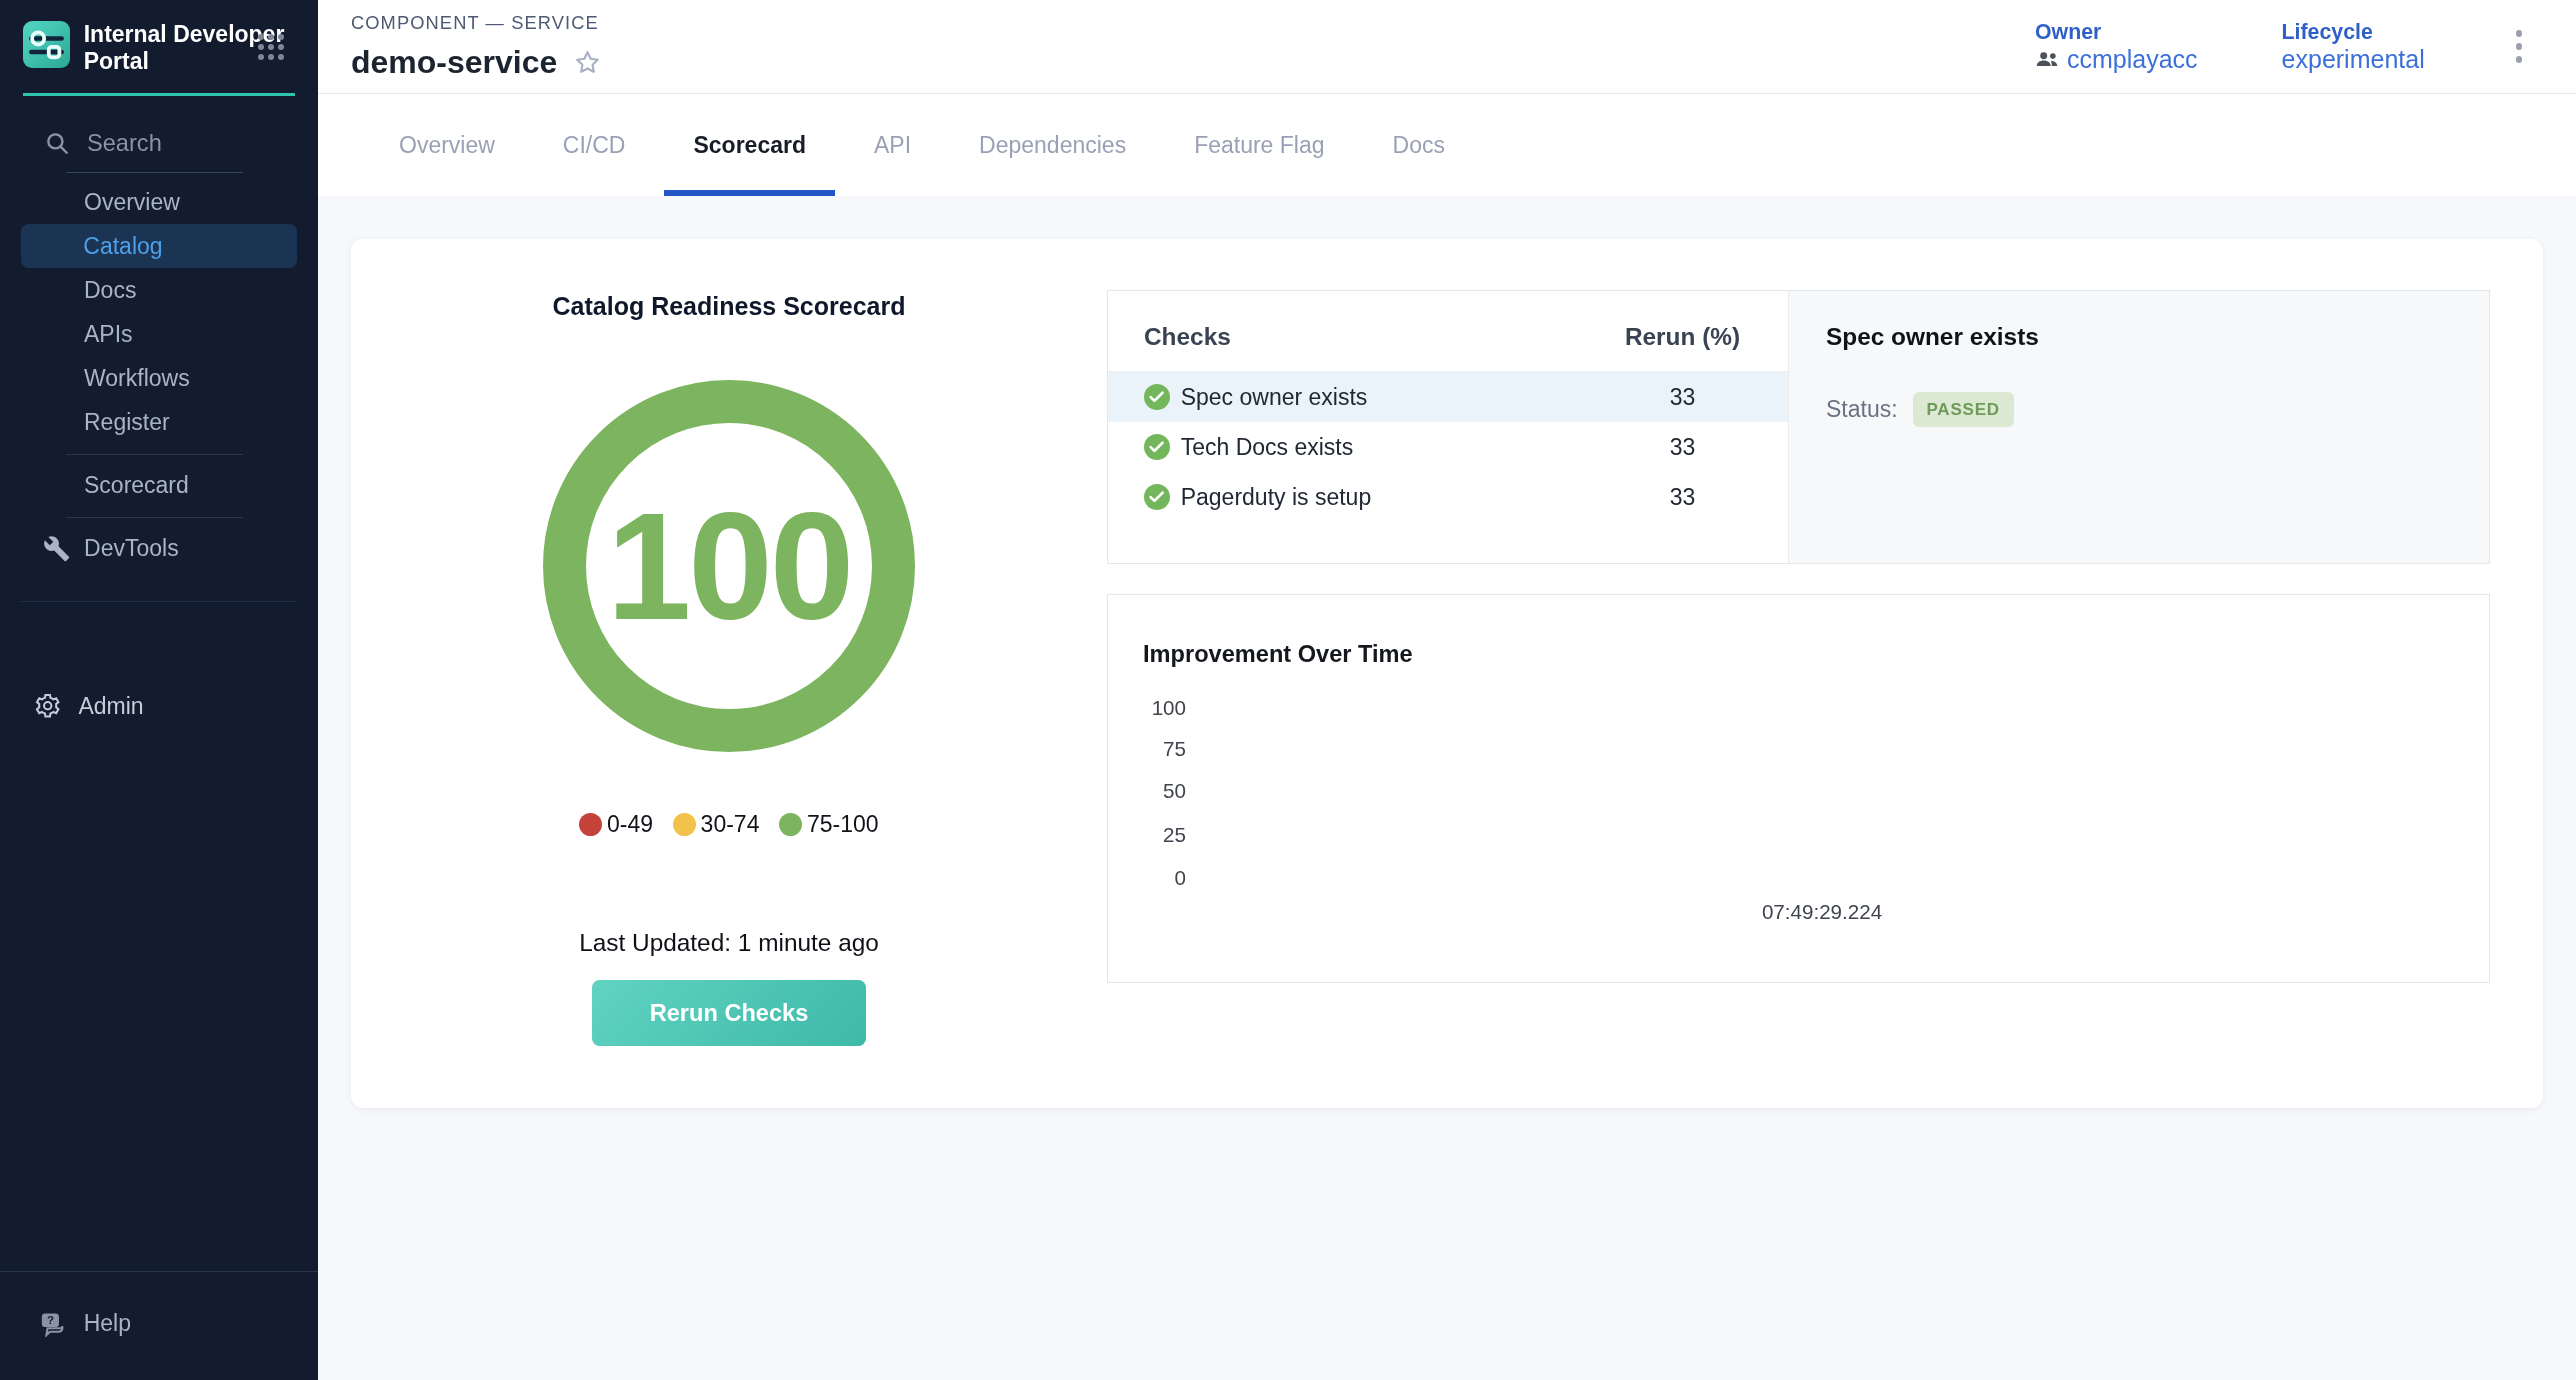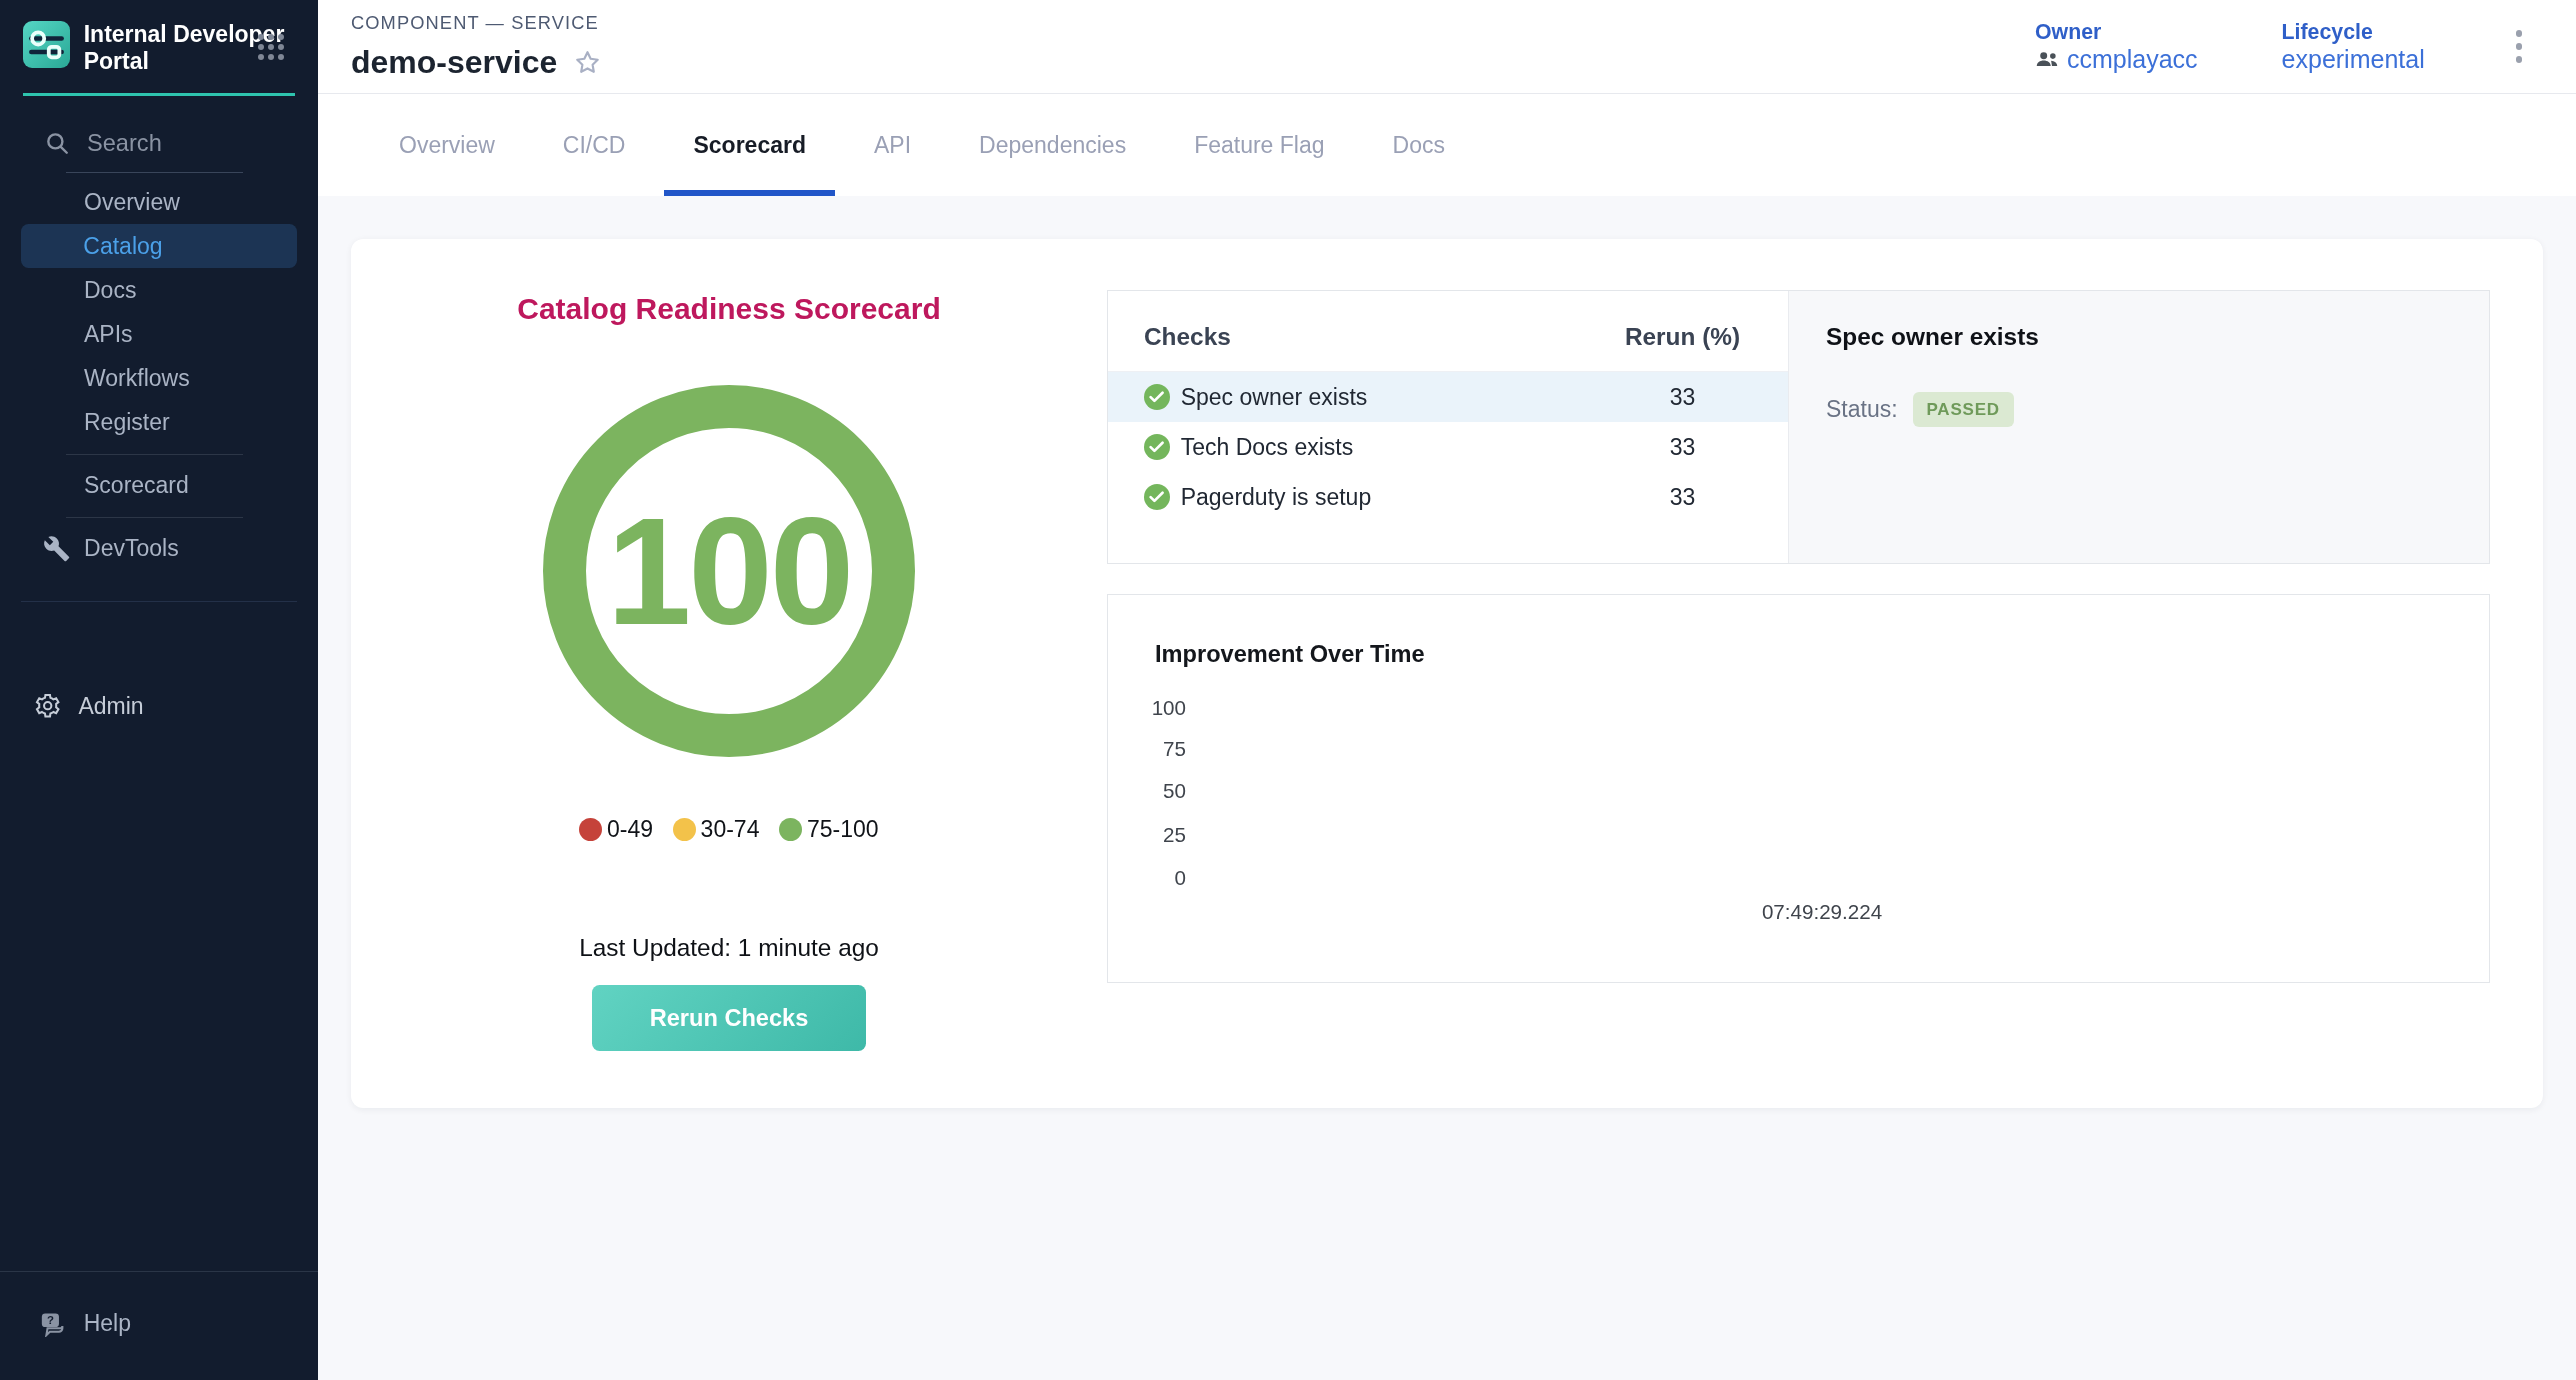--- a/index.html
+++ b/index.html
@@ -53,21 +53,21 @@
   .tabsrow { height:102px; background:#ffffff; display:flex; align-items:stretch; padding-left:47px; }
   .tab { position:relative; display:flex; align-items:center; padding:0 34px; font-size:23px; color:#9aa0b5; font-weight:500; cursor:pointer; }
   .tab.active { color:#171c26; font-weight:bold; }
   .tab.active::after { content:""; position:absolute; left:4.6px; right:4.6px; bottom:0; height:6.1px; background:#2156c8; }
 
   .content { flex:1; background:#f7f8fb; padding:43px 33px 0 33px; }
   .card { background:#ffffff; border-radius:12.2px; box-shadow:0 1.5px 6.1px rgba(20,30,50,0.06); height:869px; display:flex; }
 
   
   .gauge-col { width:756px; min-width:756px; display:flex; flex-direction:column; align-items:center; }
-  .gauge-title { margin-top:53px; font-size:30px; font-weight:bold; color:#be185d; }
+  .gauge-title { margin-top:53px; font-size:25px; font-weight:bold; color:#0f172a; }
   .gauge-ring { margin-top:59px; width:372px; height:372px; border-radius:50%; border:43px solid #7cb45f; background:#ffffff; display:flex; align-items:center; justify-content:center; }
   .gauge-score { font-size:152px; font-weight:bold; color:#7cb45f; letter-spacing:-3px; }
   .legend { margin-top:59px; display:flex; align-items:center; gap:20px; }
   .legend-item { display:flex; align-items:center; font-size:23px; color:#101318; }
   .legend-dot { width:23px; height:23px; border-radius:50%; margin-right:4.6px; }
   .last-updated { margin-top:91px; font-size:24.4px; color:#0e1116; }
   .rerun-btn { margin-top:23px; width:274px; height:66px; border:none; border-radius:7.6px; background:linear-gradient(135deg,#61d3c2,#3eb9a8); color:#ffffff; font-size:23.6px; font-weight:600; font-family:inherit; cursor:pointer; }
 
   
   .right-col { flex:1; padding-right:53px; min-width:0; }
@@ -82,21 +82,21 @@
   .check-icon { width:26px; height:26px; border-radius:50%; background:#74b65c; display:flex; align-items:center; justify-content:center; flex:none; }
   .check-weight { width:145px; text-align:center; font-size:23px; color:#212833; }
   .detail-panel { flex:1; background:#f7f8fa; border-left:1.5px solid #e9ebef; padding:32px 30.5px 0 37px; }
   .detail-title { font-size:24.4px; font-weight:bold; color:#0f1217; }
   .status-row { margin-top:41px; display:flex; align-items:center; gap:15.2px; }
   .status-label { font-size:23px; color:#6a7385; }
   .status-badge { display:inline-block; padding:7.6px 13.7px; border-radius:6.1px; font-size:17px; font-weight:bold; letter-spacing:0.8px; color:#6f9a5a; }
 
   
   .chart-panel { margin-top:30px; height:389px; border:1.5px solid #e3e6ea; background:#ffffff; position:relative; }
-  .chart-title { position:absolute; left:47px; top:46px; font-size:23.6px; font-weight:600; color:#14171c; }
+  .chart-title { position:absolute; left:35px; top:46px; font-size:23.6px; font-weight:600; color:#14171c; }
   .ytick { position:absolute; left:0; width:78px; text-align:right; font-size:20.6px; color:#3f444c; }
   .yt0 { top:101px; } .yt1 { top:142px; } .yt2 { top:184px; } .yt3 { top:228px; } .yt4 { top:271px; }
   .xtick { position:absolute; left:714px; top:305px; transform:translateX(-50%); font-size:20.6px; color:#3f444c; }
 </style>
 </head>
 <body>
 
 <div class="app">
 
   <aside class="sidebar">

